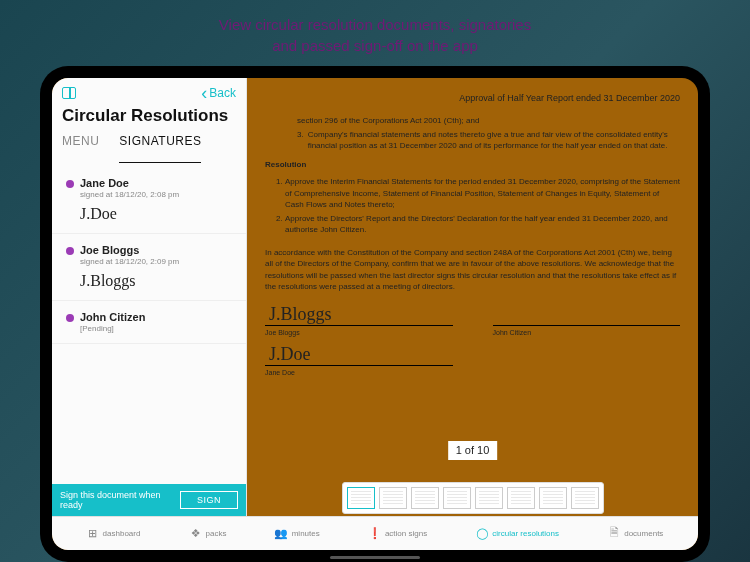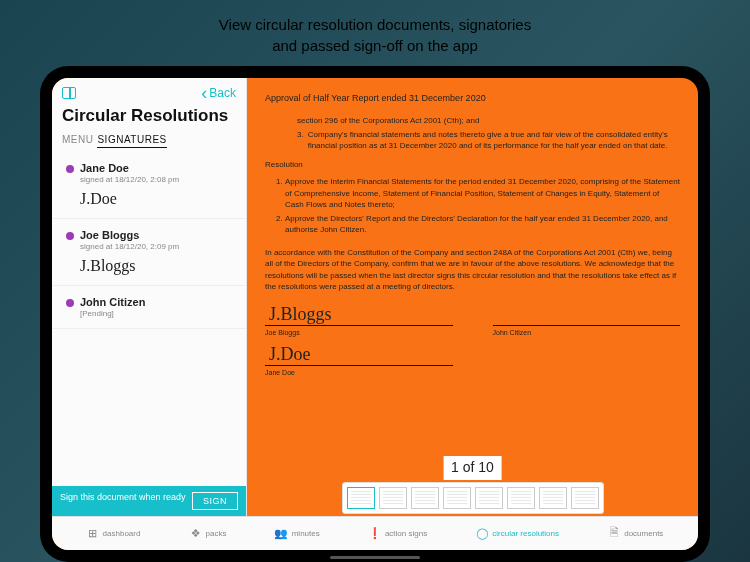--- a/index.html
+++ b/index.html
@@ -1,50 +1,50 @@
 <!DOCTYPE html>
 <html><head>
 <meta charset="utf-8">
 <style>
 *{box-sizing:border-box;margin:0;padding:0;font-family:-apple-system,BlinkMacSystemFont,"Segoe UI",sans-serif}
 body{width:750px;height:562px;background:linear-gradient(135deg,#1a4550 0%,#2a5560 50%,#1a3540 100%);display:flex;flex-direction:column;align-items:center;overflow:hidden}
-.promo-text{color:#000000;text-align:center;font-size:15px;font-weight:300;line-height:1.4;padding:14px 0 10px}
+.promo-text{color:#701a75;text-align:center;font-size:15px;font-weight:300;line-height:1.4;padding:14px 0 10px}
 .tablet{width:670px;height:500px;background:#000;border-radius:28px;padding:12px;position:relative}
-.screen{width:100%;height:100%;background:#f97316;border-radius:16px;overflow:hidden;display:flex;flex-direction:column}
+.screen{width:100%;height:100%;background:#a16207;border-radius:16px;overflow:hidden;display:flex;flex-direction:column}
 .app-body{flex:1;display:flex;overflow:hidden}
 .sidebar{width:195px;background:#fbfbfb;border-right:1px solid #e5e5e5;display:flex;flex-direction:column}
 .sb-head{padding:8px 10px 4px}
 .sb-top{display:flex;align-items:center;justify-content:space-between;margin-bottom:6px}
 .book-icon{width:14px;height:12px;border:1.5px solid #16bfc9;border-radius:2px;position:relative}
 .book-icon::after{content:"";position:absolute;left:50%;top:0;bottom:0;width:1.5px;background:#16bfc9}
 .back{color:#16bfc9;font-size:12px;display:flex;align-items:center;gap:2px}
 .back::before{content:"‹";font-size:18px;line-height:0}
 .page-title{font-size:17px;font-weight:700;color:#111;margin-bottom:8px}
-.tabs{display:flex;gap:4px;font-size:10px;letter-spacing:0.5px;color:#888}
-.tabs span.active{color:#111;border-bottom:1.5px solid #111;padding-bottom:2px}
+.tabs{display:flex;gap:20px;font-size:12px;letter-spacing:0.5px;color:#888}
+.tabs span.active{color:#111;border-bottom:1.5px solid #111;padding-bottom:14px}
 .sig-list{flex:1;overflow:auto}
 .sig-item{padding:10px 14px;border-bottom:1px solid #eee}
 .sig-row{display:flex;align-items:flex-start;gap:6px}
 .dot{width:8px;height:8px;border-radius:50%;background:#9b3bb5;margin-top:3px;flex-shrink:0}
 .sig-name{font-size:11px;font-weight:600;color:#222}
 .sig-meta{font-size:8px;color:#888;margin-top:1px}
 .sig-img{font-family:"Brush Script MT",cursive;font-size:16px;color:#222;margin:6px 0 0 14px}
-.sign-bar{background:#16bfc9;color:#fff;display:flex;justify-content:space-between;padding:6px 8px;font-size:9px}
-.sign-btn{border:1px solid #fff;padding:3px 10px;font-size:9px;letter-spacing:0.5px;background:transparent;color:#fff}
+.sign-bar{background:#16bfc9;color:#fff;display:flex;align-items:center;justify-content:space-between;padding:6px 8px;font-size:9px}
+.sign-btn{border:1px solid #fff;padding:3px 16px;font-size:9px;letter-spacing:0.5px;background:transparent;color:#fff}
 .doc{flex:1;padding:10px 18px;font-size:8px;color:#222;overflow:hidden;position:relative;line-height:1.4}
-.doc-title{text-align:left;font-size:9px;margin:4px 0 10px}
+.doc-title{text-align:right;font-size:9px;margin:4px 0 10px}
 .doc ol{margin-left:20px;margin-bottom:12px}
 .doc ol li{margin-bottom:3px}
-.doc strong{font-weight:400}
+.doc strong{font-weight:700}
 .doc p{margin-bottom:6px}
 .sig-block{display:flex;gap:40px;margin-top:10px}
 .sig-cell{flex:1}
 .sig-line{border-bottom:1px solid #000;height:24px;font-family:"Brush Script MT",cursive;font-size:18px;padding-left:4px}
 .sig-label{font-size:7px;margin-top:2px}
-.page-ind{position:absolute;bottom:36px;left:50%;transform:translateX(-50%);font-size:14px;background:#fff;padding:2px 8px}
+.page-ind{position:absolute;bottom:56px;left:50%;transform:translateX(-50%);font-size:11px;background:#fff;padding:2px 8px}
 .thumbs{position:absolute;bottom:2px;left:50%;transform:translateX(-50%);display:flex;gap:4px;background:#fff;padding:4px;border:1px solid #ddd;border-radius:3px}
 .thumb{width:28px;height:22px;border:1px solid #ccc;background:#fff;position:relative}
 .thumb.sel{border:1.5px solid #16bfc9}
 .thumb::after{content:"";position:absolute;inset:3px;background:repeating-linear-gradient(#e8e8e8 0 1px,transparent 1px 3px)}
 .bottom-nav{height:34px;border-top:1px solid #e0e0e0;display:flex;align-items:center;justify-content:space-around;padding:0 10px;background:#fafafa}
 .nav-item{display:flex;align-items:center;gap:4px;font-size:8px;color:#888}
 .nav-item.active{color:#16bfc9}
 .nav-ico{width:12px;height:12px;display:flex;align-items:center;justify-content:center;font-size:11px}
 .home-ind{position:absolute;bottom:3px;left:50%;transform:translateX(-50%);width:90px;height:3px;background:#555;border-radius:2px}
 </style>

